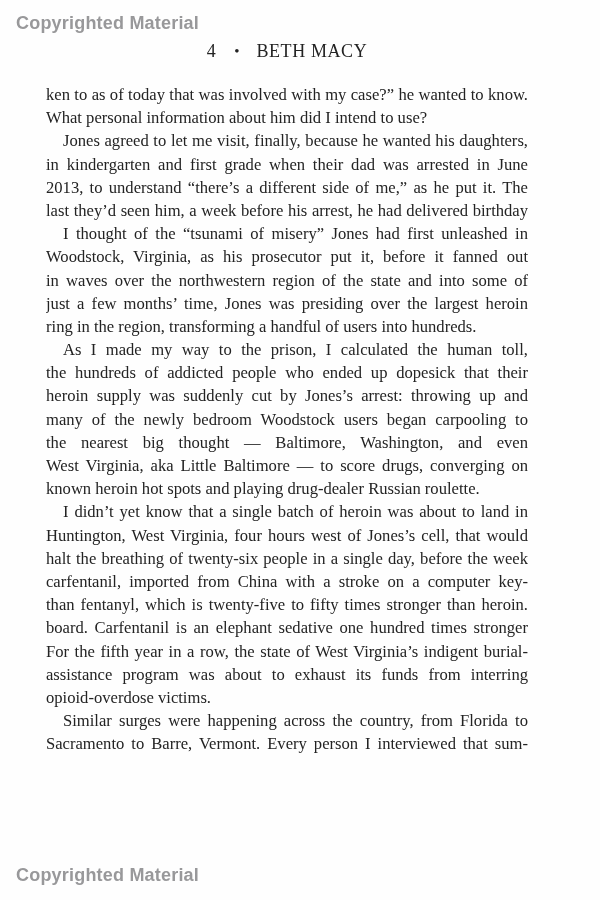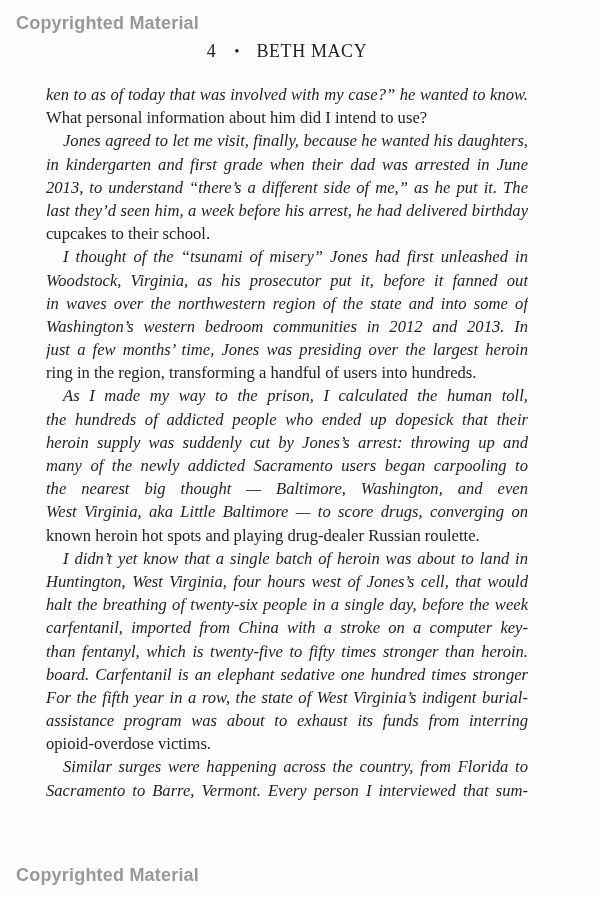--- a/index.html
+++ b/index.html
@@ -48,52 +48,50 @@
     line-height:23.2px;
     color:var(--ink);
   }
   .line{
     text-align:justify;
     text-align-last:left;
     white-space:normal;
     overflow:hidden;
     height:23.2px;
   }
-  .line.j{text-align-last:justify;font-style:italic;}
+  .line.j{text-align-last:justify;}
   .line.indent{text-indent:17px;}
 </style>
 </head>
 <body>
 
 <div class="page">
 
   <div class="copyright top">Copyrighted Material</div>
 
   <div class="running-head">
     <span class="pagenum">4</span><span class="bullet">•</span><span class="author">BETH MACY</span>
   </div>
 
   <div class="page-body">
       <div class="line j">ken to as of today that was involved with my case?” he wanted to know.</div>
       <div class="line">What personal information about him did I intend to use?</div>
       <div class="line j indent">Jones agreed to let me visit, finally, because he wanted his daughters,</div>
       <div class="line j">in kindergarten and first grade when their dad was arrested in June</div>
       <div class="line j">2013, to understand “there’s a different side of me,” as he put it. The</div>
       <div class="line j">last they’d seen him, a week before his arrest, he had delivered birthday</div>
-      <div class="line">cupcakes to their school.</div>
       <div class="line j indent">I thought of the “tsunami of misery” Jones had first unleashed in</div>
       <div class="line j">Woodstock, Virginia, as his prosecutor put it, before it fanned out</div>
       <div class="line j">in waves over the northwestern region of the state and into some of</div>
-      <div class="line j">Washington’s western bedroom communities in 2012 and 2013. In</div>
       <div class="line j">just a few months’ time, Jones was presiding over the largest heroin</div>
       <div class="line">ring in the region, transforming a handful of users into hundreds.</div>
       <div class="line j indent">As I made my way to the prison, I calculated the human toll,</div>
       <div class="line j">the hundreds of addicted people who ended up dopesick that their</div>
       <div class="line j">heroin supply was suddenly cut by Jones’s arrest: throwing up and</div>
-      <div class="line j">many of the newly addicted Sacramento users began carpooling to</div>
+      <div class="line j">many of the newly bedroom Woodstock users began carpooling to</div>
       <div class="line j">the nearest big thought — Baltimore, Washington, and even Martinsburg,</div>
       <div class="line j">West Virginia, aka Little Baltimore — to score drugs, converging on</div>
       <div class="line">known heroin hot spots and playing drug-dealer Russian roulette.</div>
       <div class="line j indent">I didn’t yet know that a single batch of heroin was about to land in</div>
       <div class="line j">Huntington, West Virginia, four hours west of Jones’s cell, that would</div>
       <div class="line j">halt the breathing of twenty-six people in a single day, before the week</div>
       <div class="line j">carfentanil, imported from China with a stroke on a computer key-</div>
       <div class="line j">than fentanyl, which is twenty-five to fifty times stronger than heroin.</div>
       <div class="line j">board. Carfentanil is an elephant sedative one hundred times stronger</div>
       <div class="line j">For the fifth year in a row, the state of West Virginia’s indigent burial-</div>

